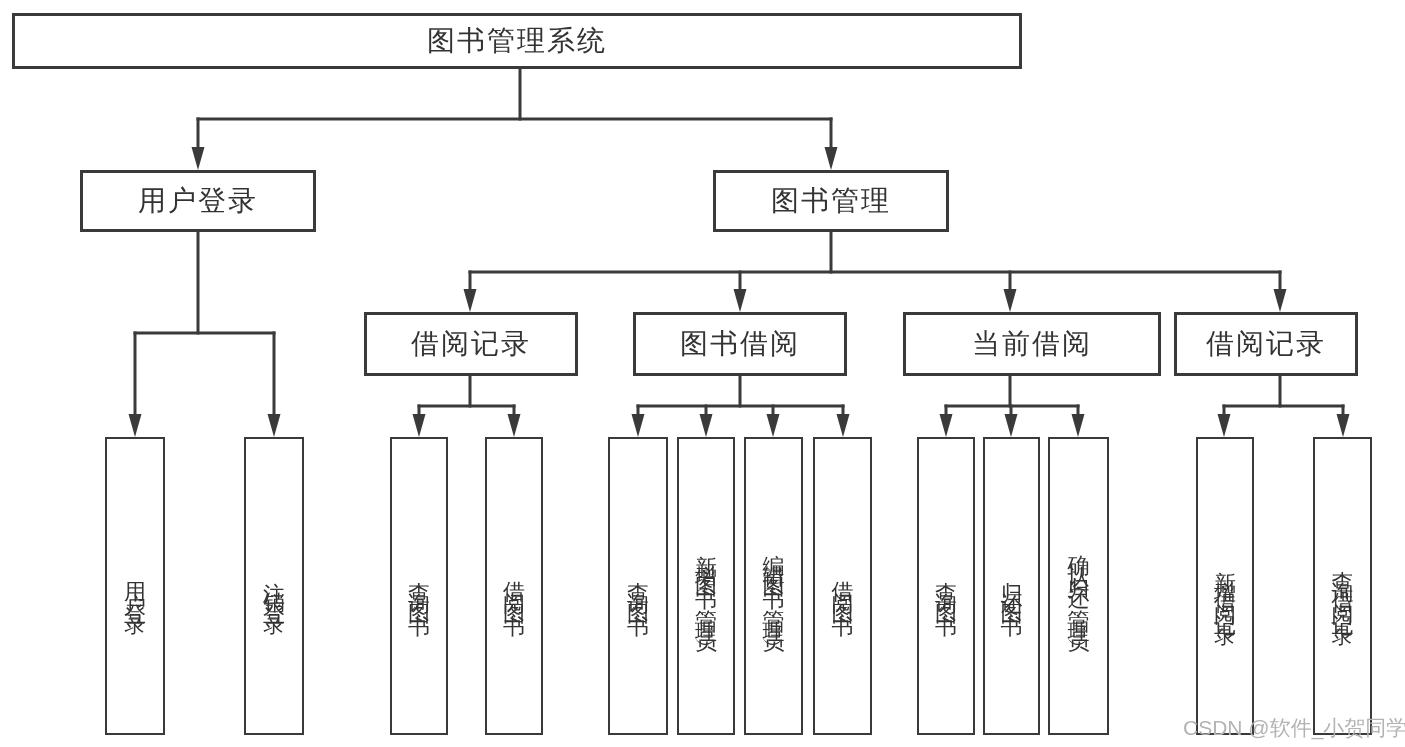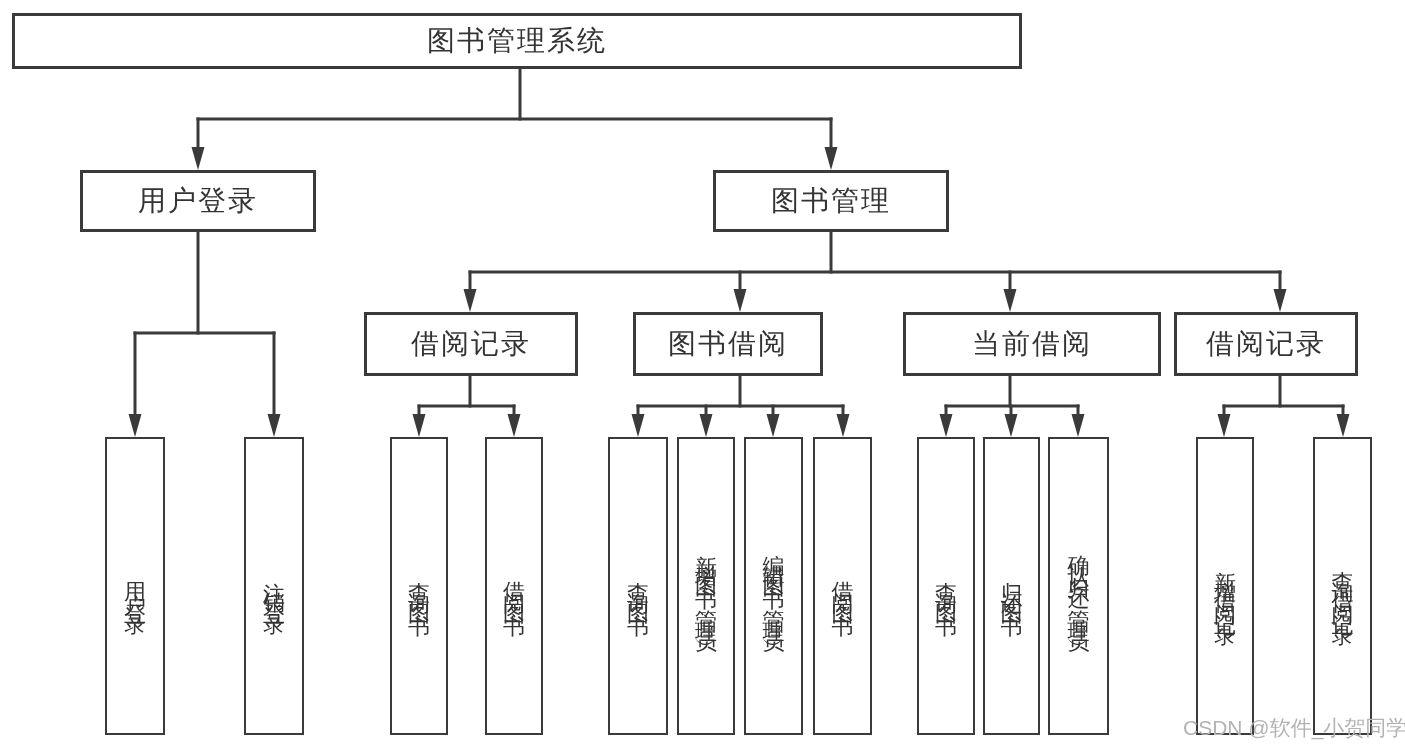--- a/index.html
+++ b/index.html
@@ -110,21 +110,21 @@
   <div class="node lvl-h" style="left:80px;top:170px;width:236px;height:62px">
     <span class="lbl">用户登录</span>
   </div>
   <div class="node lvl-h" style="left:713px;top:170px;width:236px;height:62px">
     <span class="lbl">图书管理</span>
   </div>
 
   <div class="node lvl-h" style="left:364px;top:312px;width:214px;height:64px">
     <span class="lbl">借阅记录</span>
   </div>
-  <div class="node lvl-h" style="left:633px;top:312px;width:190px;height:64px">
+  <div class="node lvl-h" style="left:633px;top:312px;width:214px;height:64px">
     <span class="lbl">图书借阅</span>
   </div>
   <div class="node lvl-h" style="left:903px;top:312px;width:258px;height:64px">
     <span class="lbl">当前借阅</span>
   </div>
   <div class="node lvl-h" style="left:1174px;top:312px;width:184px;height:64px">
     <span class="lbl">借阅记录</span>
   </div>
 
   <div class="node lvl-v" style="left:105px;top:437px;width:60px;height:298px">

